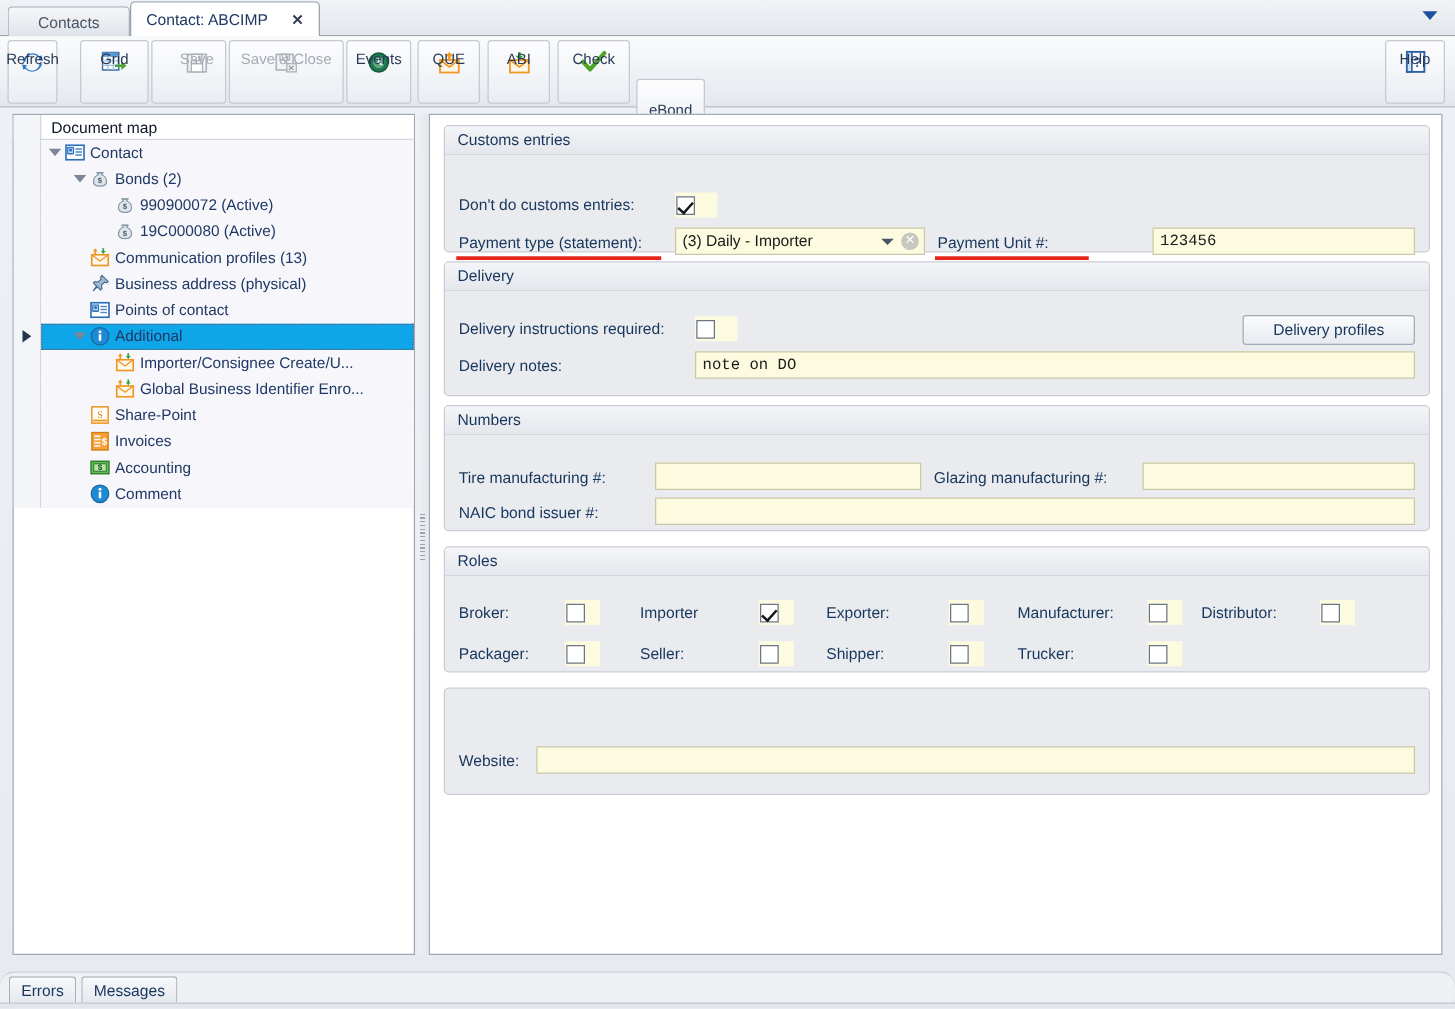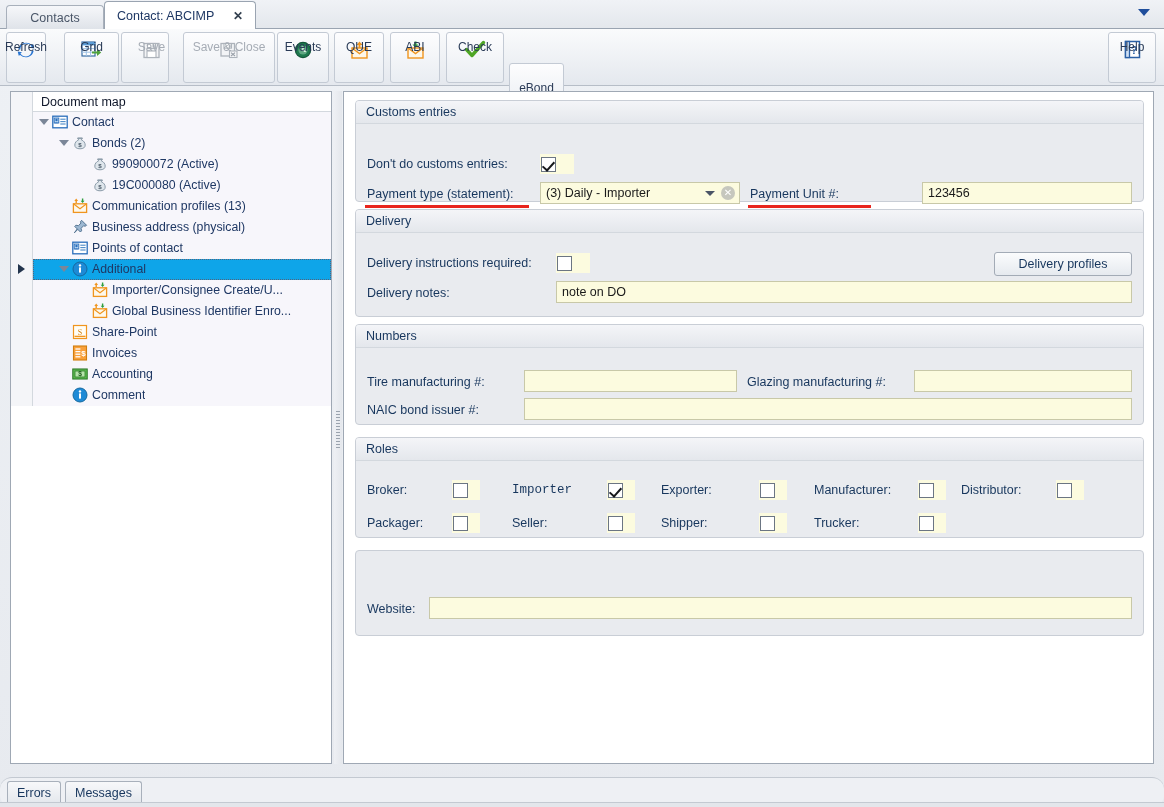--- a/index.html
+++ b/index.html
@@ -173,21 +173,21 @@
   .lbl {
     position: absolute; font-size: 12.5px; color: #17365d; white-space: nowrap;
   }
   .fld {
     position: absolute; height: 22px;
     background: #fcfbdf;
     border: 1px solid #c8c8a8;
     font-size: 12.5px; color: #1a1a1a;
     padding: 0 5px;
     display: flex; align-items: center;
-    font-family: Liberation Sans, sans-serif;
+    font-family: Liberation Mono, monospace;
   }
   .chk {
     position: absolute; width: 34px; height: 20px;
     background: #fcfbdf;
     display: flex; align-items: center; justify-content: flex-start;
     padding-left: 1px;
   }
   .chk .box {
     width: 15px; height: 15px; background: #ffffff;
     border: 1px solid #6b7583;
@@ -300,21 +300,21 @@
           <line x1="1" y1="8.6" x2="14" y2="8.6" stroke="#9fc3e6" stroke-width="1"></line>
           <line x1="1" y1="12.2" x2="14" y2="12.2" stroke="#9fc3e6" stroke-width="1"></line>
           <line x1="5.3" y1="5.4" x2="5.3" y2="16" stroke="#9fc3e6" stroke-width="1"></line>
           <line x1="9.6" y1="5.4" x2="9.6" y2="16" stroke="#9fc3e6" stroke-width="1"></line>
           <path d="M11 11.5h5V9l4.2 3.6L16 16v-2.4h-5z" fill="#4fa23a"></path>
         </svg>
       </span>
       <span class="lbl">Grid</span>
     </div>
 
-    <div class="tbtn disabled" style="left:121px; width:48px;padding-left:13px;">
+    <div class="tbtn disabled" style="left:121px; width:60px;padding-left:13px;">
       <span class="ico">
         <svg width="19" height="19" viewBox="0 0 19 19">
           <rect x="2" y="2.5" width="15" height="14" fill="#f3f4f6" stroke="#adb3bb" stroke-width="1.3"></rect>
           <rect x="5.5" y="2.5" width="8" height="5" fill="#ffffff" stroke="#adb3bb" stroke-width="1.1"></rect>
           <rect x="10.5" y="3.5" width="2" height="3.2" fill="#adb3bb"></rect>
           <rect x="5" y="10" width="9" height="6.5" fill="#ffffff" stroke="#adb3bb" stroke-width="1.1"></rect>
         </svg>
       </span>
       <span class="lbl">Save</span>
     </div>
@@ -689,21 +689,21 @@
       </div>
 
       <div class="group" style="left:11px; top:345px; width:789px; height:101px;">
         <div class="gtitle">Roles</div>
 
         <span class="lbl" style="left:11px; top:45px;">Broker:</span>
         <div class="chk narrow" style="left:96px; top:42px;">
             <span class="box"></span>
           </div>
 
-        <span class="lbl" style="left:156px; top:45px;font-family:Liberation Mono, monospace;">Importer</span>
+        <span class="lbl" style="left:156px; top:45px;">Importer</span>
         <div class="chk narrow" style="left:251px; top:42px;">
             <span class="box checked"></span>
           </div>
 
         <span class="lbl" style="left:305px; top:45px;">Exporter:</span>
         <div class="chk narrow" style="left:403px; top:42px;">
             <span class="box"></span>
           </div>
 
         <span class="lbl" style="left:458px; top:45px;">Manufacturer:</span>

